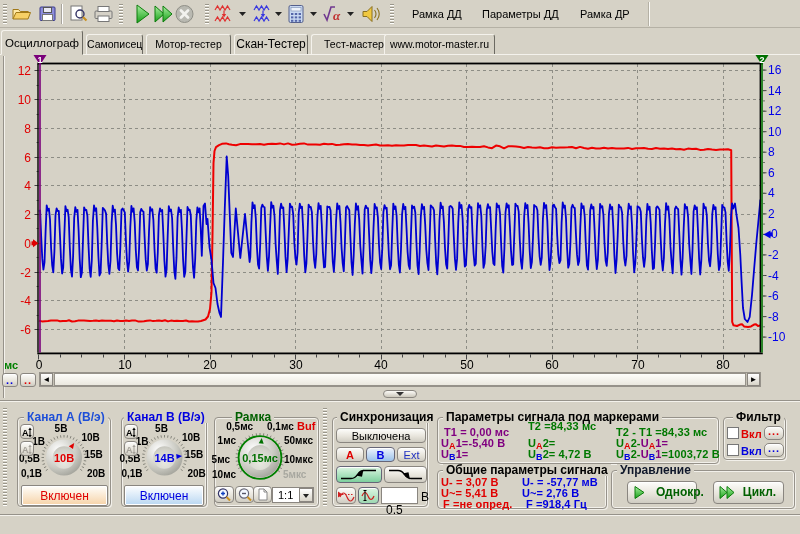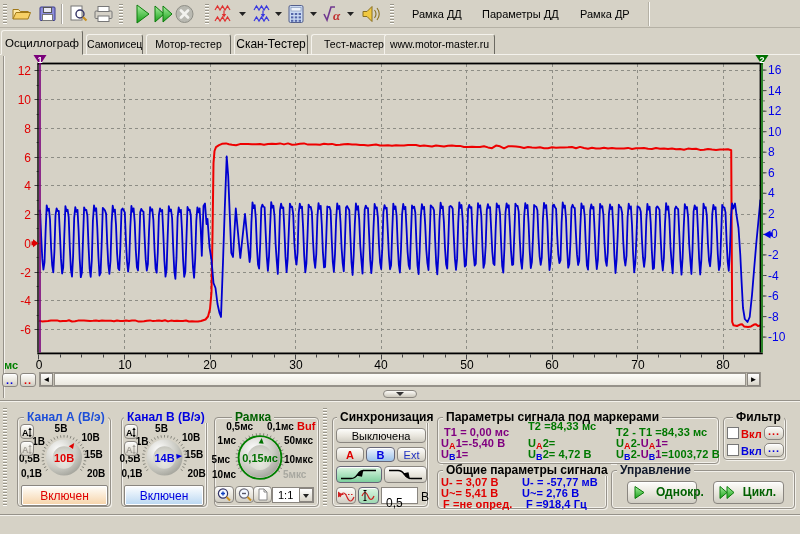--- a/index.html
+++ b/index.html
@@ -525,21 +525,21 @@
 <svg width="18" height="15" viewBox="0 0 18 15">
       <path d="M3 9 q3.5 -8 7 0 t7 0" fill="none" stroke="#d02020" stroke-width="1.2"></path>
       <path d="M5 6.5 h12" stroke="#d02020" stroke-width="1" stroke-dasharray="1.5,1.5"></path>
       <polygon points="1,3.5 1,9.5 5.5,6.5" fill="#d02020"></polygon>
     </svg></div>
 <div class="rbtn" style="left:358px;top:487px;width:21px;height:17px;background:linear-gradient(#ddf6e2,#9ed8b2);border-color:#667">
 <svg width="19" height="15" viewBox="0 0 19 15">
       <path d="M3 8 q3 -7 6 0 t6 0" fill="none" stroke="#d02020" stroke-width="1.2"></path>
       <path d="M6 2.5 v10 M4.5 2.5 h3 M4.5 12.5 h3" stroke="#000" stroke-width="1"></path>
     </svg></div>
-<div class="abs" style="left:381px;top:487px;width:37px;height:17px;background:#fff;border:1px solid #8a8680;font-size:12px;padding:8px 0 0 4px">0,5</div>
+<div class="abs" style="left:381px;top:487px;width:37px;height:17px;background:#fff;border:1px solid #8a8680;font-size:12px;padding:15px 0 0 4px">0,5</div>
 <div class="abs" style="left:421px;top:490px;font-size:12px">В</div>
 
 <div class="gbox" style="left:437px;top:417px;width:282px;height:47px"></div>
 <div class="gtitle" style="left:443px;top:411px;color:#000">Параметры сигнала под маркерами</div>
 <div class="pv" style="left:444px;top:426px"><span class="pu">Т1 = 0,00 мс</span></div>
 <div class="pv" style="left:528px;top:420px"><span class="gr">Т2 =84,33 мс</span></div>
 <div class="pv" style="left:616px;top:426px"><span class="gr">Т2 - Т1 =84,33 мс</span></div>
 <div class="pv" style="left:441px;top:437px"><span class="pu">U</span><sub class="rd">А</sub><span class="pu">1=-5,40 В</span></div>
 <div class="pv" style="left:528px;top:437px"><span class="gr">U</span><sub class="rd">А</sub><span class="gr">2=</span></div>
 <div class="pv" style="left:616px;top:437px"><span class="gr">U</span><sub class="rd">А</sub><span class="gr">2-</span><span class="pu">U</span><sub class="rd">А</sub><span class="pu">1=</span></div>

